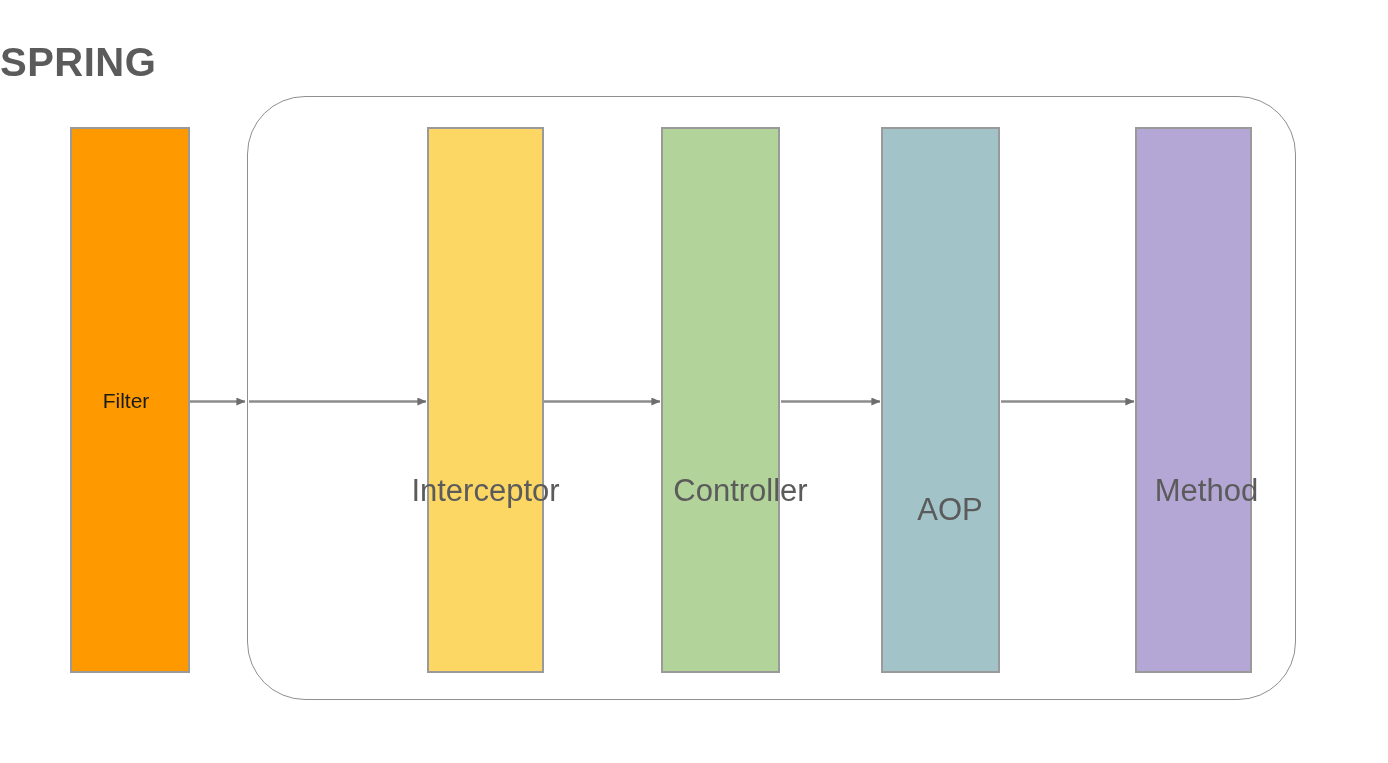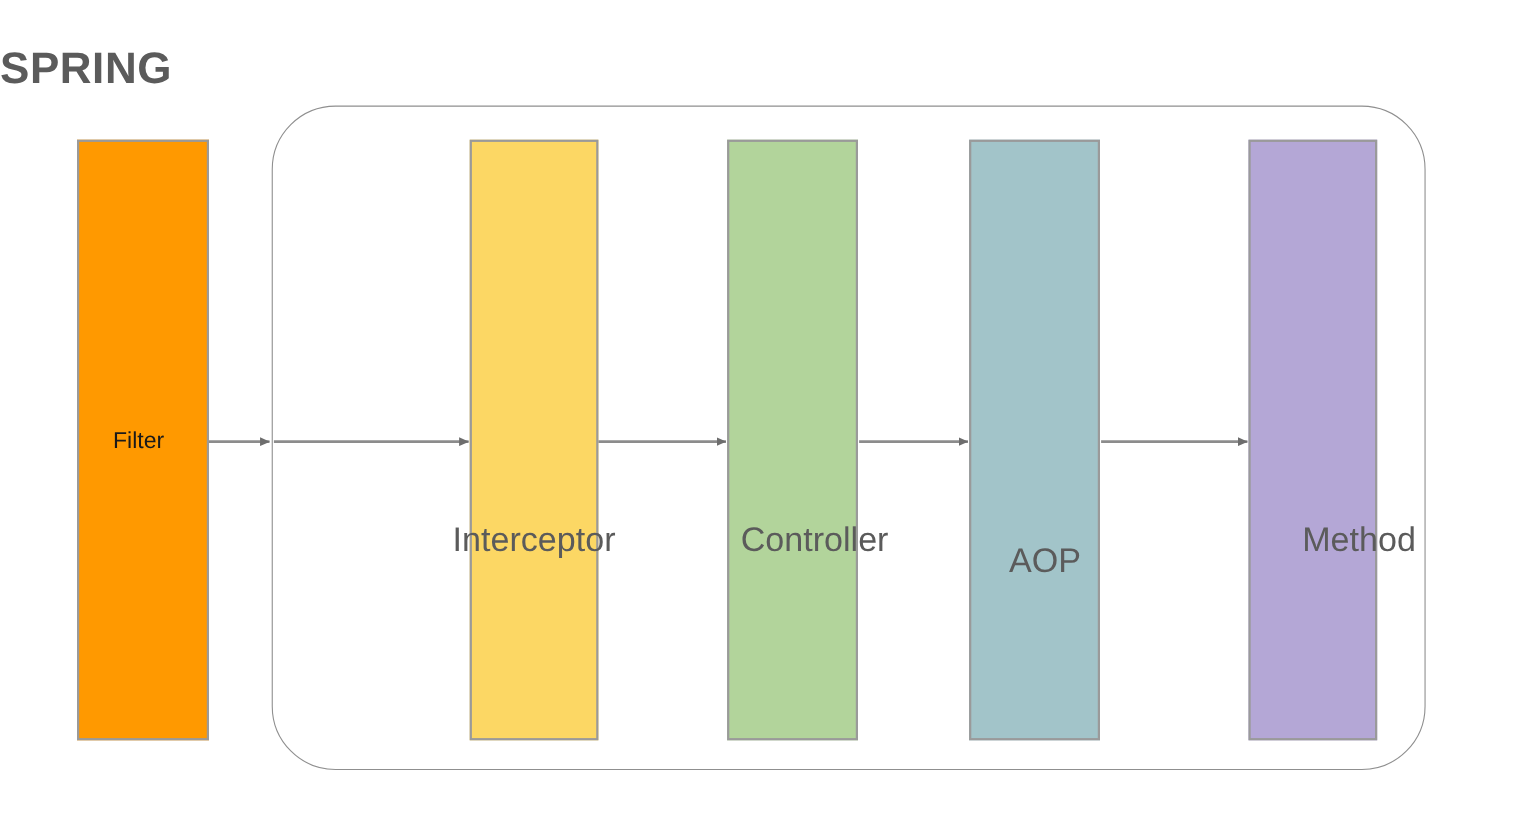--- a/index.html
+++ b/index.html
@@ -77,21 +77,21 @@
     font-size: 31px;
     font-weight: normal;
     color: #5b5b5b;
     line-height: 36px;
     margin-top: 40px;
   }
   .label-filter      { left: 70px;   top: 389px; width: 112px; }
   .label-interceptor { left: 365px;  top: 433px; width: 241px; }
   .label-controller  { left: 630px;  top: 433px; width: 221px; }
   .label-aop         { left: 881px;  top: 452px; width: 138px; }
-  .label-method      { left: 1152px; top: 433px; width: 167px; text-align: center; }
+  .label-method      { left: 1123px; top: 433px; width: 167px; text-align: center; }
 
   
   .arrow-layer {
     position: absolute;
     left: 0;
     top: 0;
     width: 1388px;
     height: 763px;
     pointer-events: none;
   }

